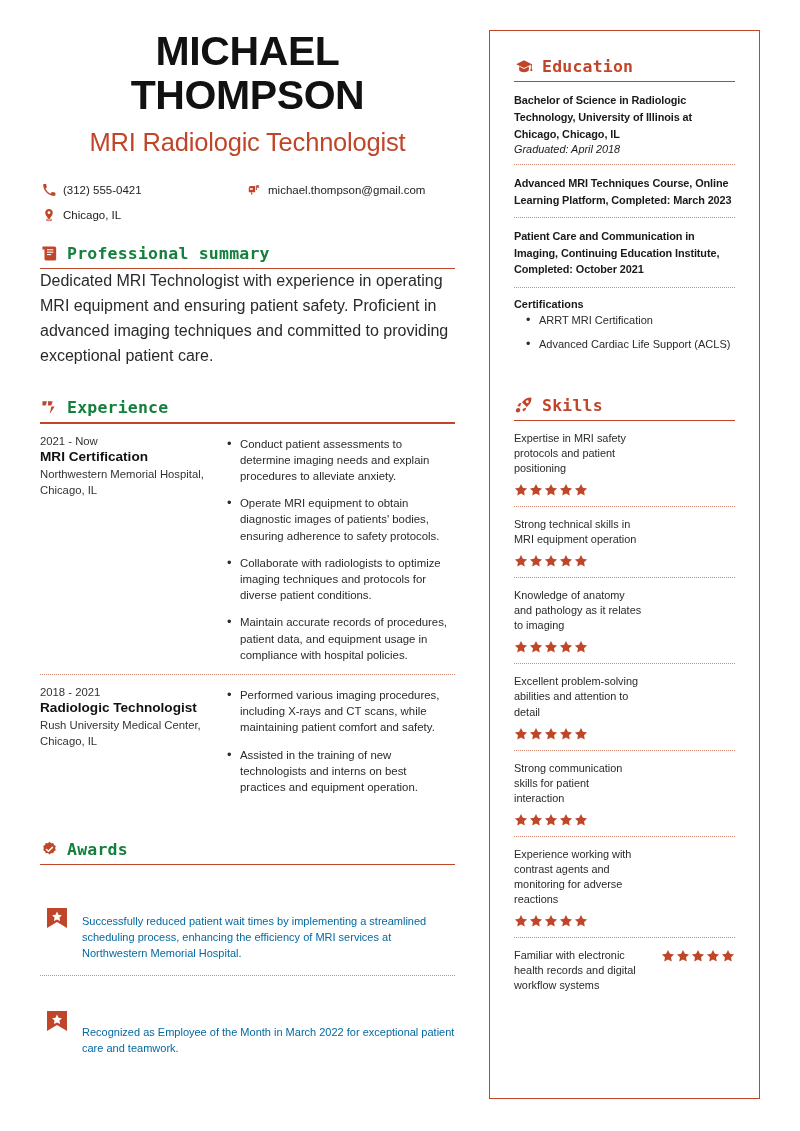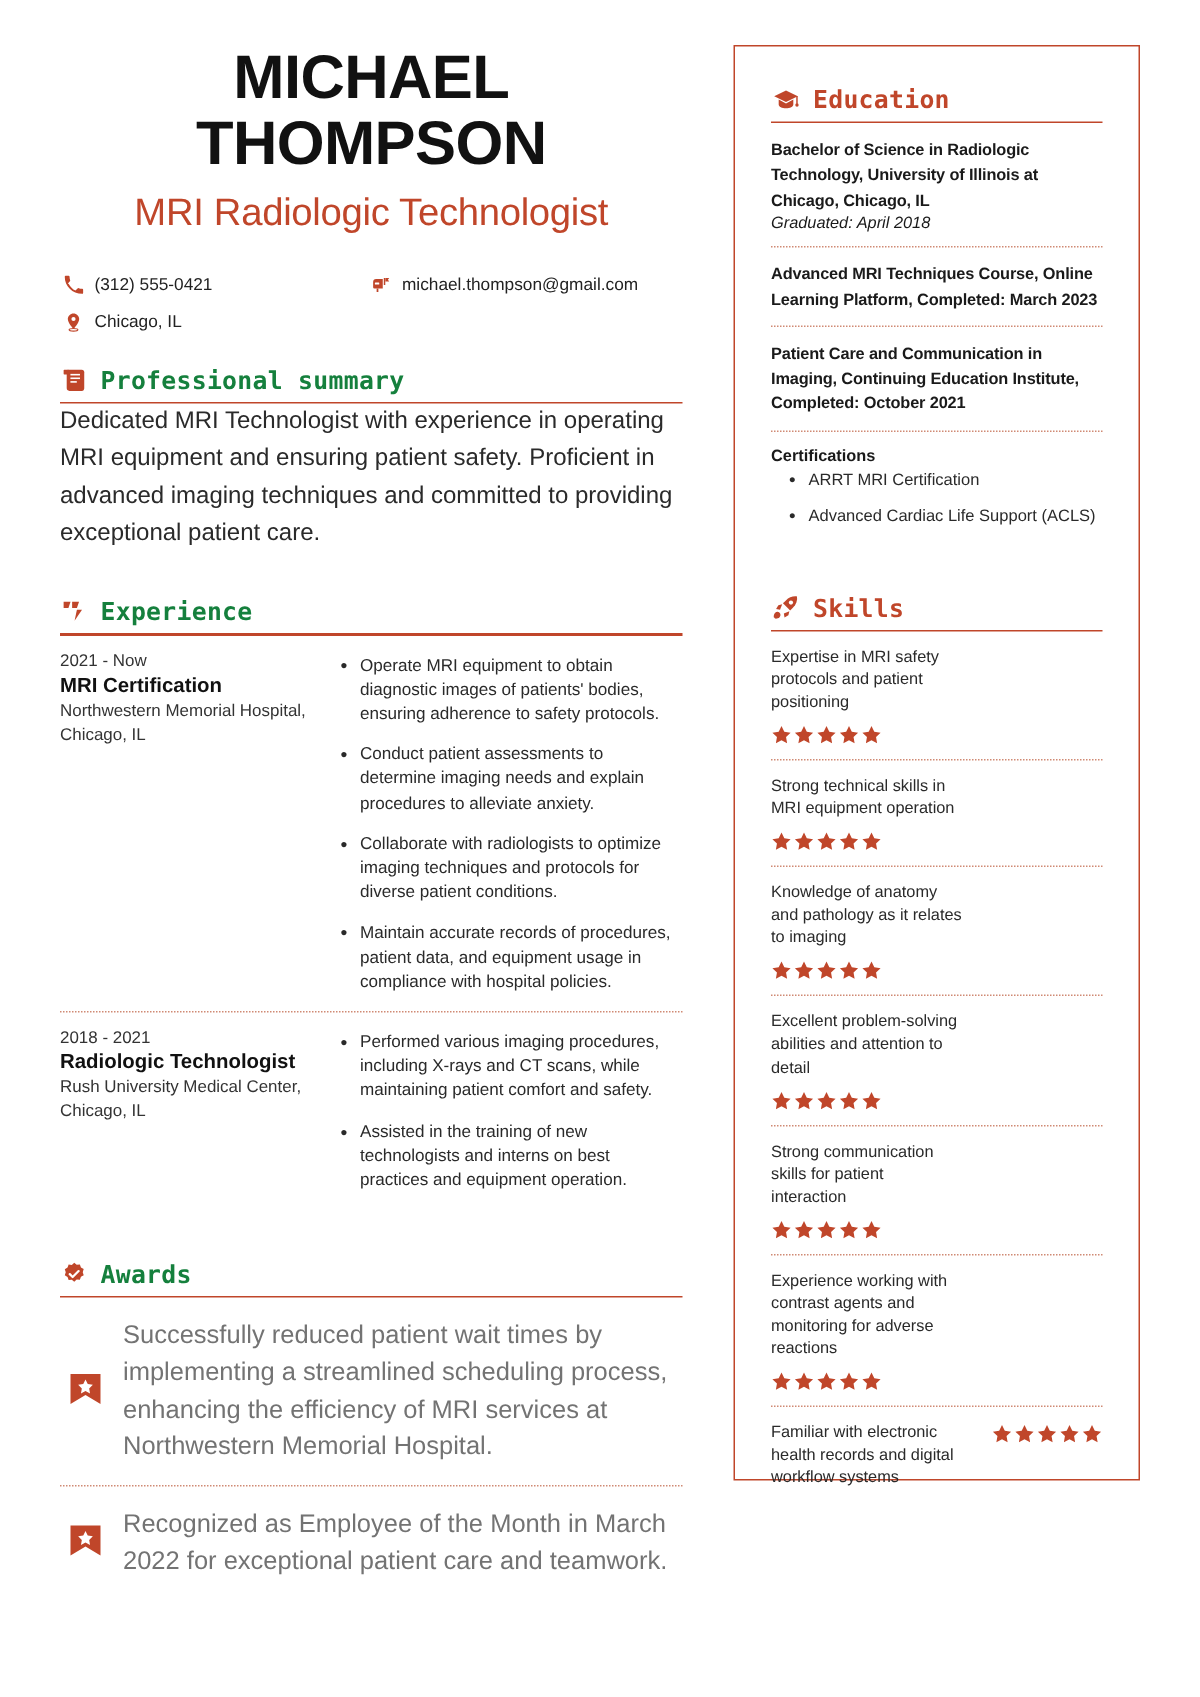--- a/index.html
+++ b/index.html
@@ -144,32 +144,33 @@
   .award-item {
     display: flex;
     align-items: center;
     gap: 14px;
     padding: 13px 0 13px 6px;
   }
   .award-item.divided { border-bottom: 1.4px dotted #D08A74; }
   .award-ico { width: 22px; height: 26px; flex: 0 0 22px; }
   .award-ico svg { display: block; }
   .award-text {
-    font-size: 17px;
+    font-size: 11px;
     line-height: 1.45;
-    color: #737373;
+    color: #0369a1;
+    margin-top: 36px;
   }
 
   
   .right-panel {
     position: absolute;
     left: 489px;
     top: 30px;
     width: 271px;
-    height: 957px;
+    height: 1069px;
     border: 1.6px solid #C0462A;
     padding: 26px 24px 20px 24px;
   }
 
   .r-sect + .r-sect { margin-top: 26px; }
 
   .r-sect-head {
     display: flex;
     align-items: center;
     gap: 9px;
@@ -333,22 +334,22 @@
       <div class="sect-rule"></div>
 
       <div class="exp-item divided">
         <div class="exp-left">
           <div class="exp-dates">2021 - Now</div>
           <div class="exp-role">MRI Certification</div>
           <div class="exp-org">Northwestern Memorial Hospital, Chicago, IL</div>
         </div>
         <div class="exp-right">
           <ul>
+            <li>Conduct patient assessments to determine imaging needs and explain procedures to alleviate anxiety.</li>
             <li>Operate MRI equipment to obtain diagnostic images of patients' bodies, ensuring adherence to safety protocols.</li>
-            <li>Conduct patient assessments to determine imaging needs and explain procedures to alleviate anxiety.</li>
             <li>Collaborate with radiologists to optimize imaging techniques and protocols for diverse patient conditions.</li>
             <li>Maintain accurate records of procedures, patient data, and equipment usage in compliance with hospital policies.</li>
           </ul>
         </div>
       </div>
 
       <div class="exp-item">
         <div class="exp-left">
           <div class="exp-dates">2018 -  2021</div>
           <div class="exp-role">Radiologic Technologist</div>

